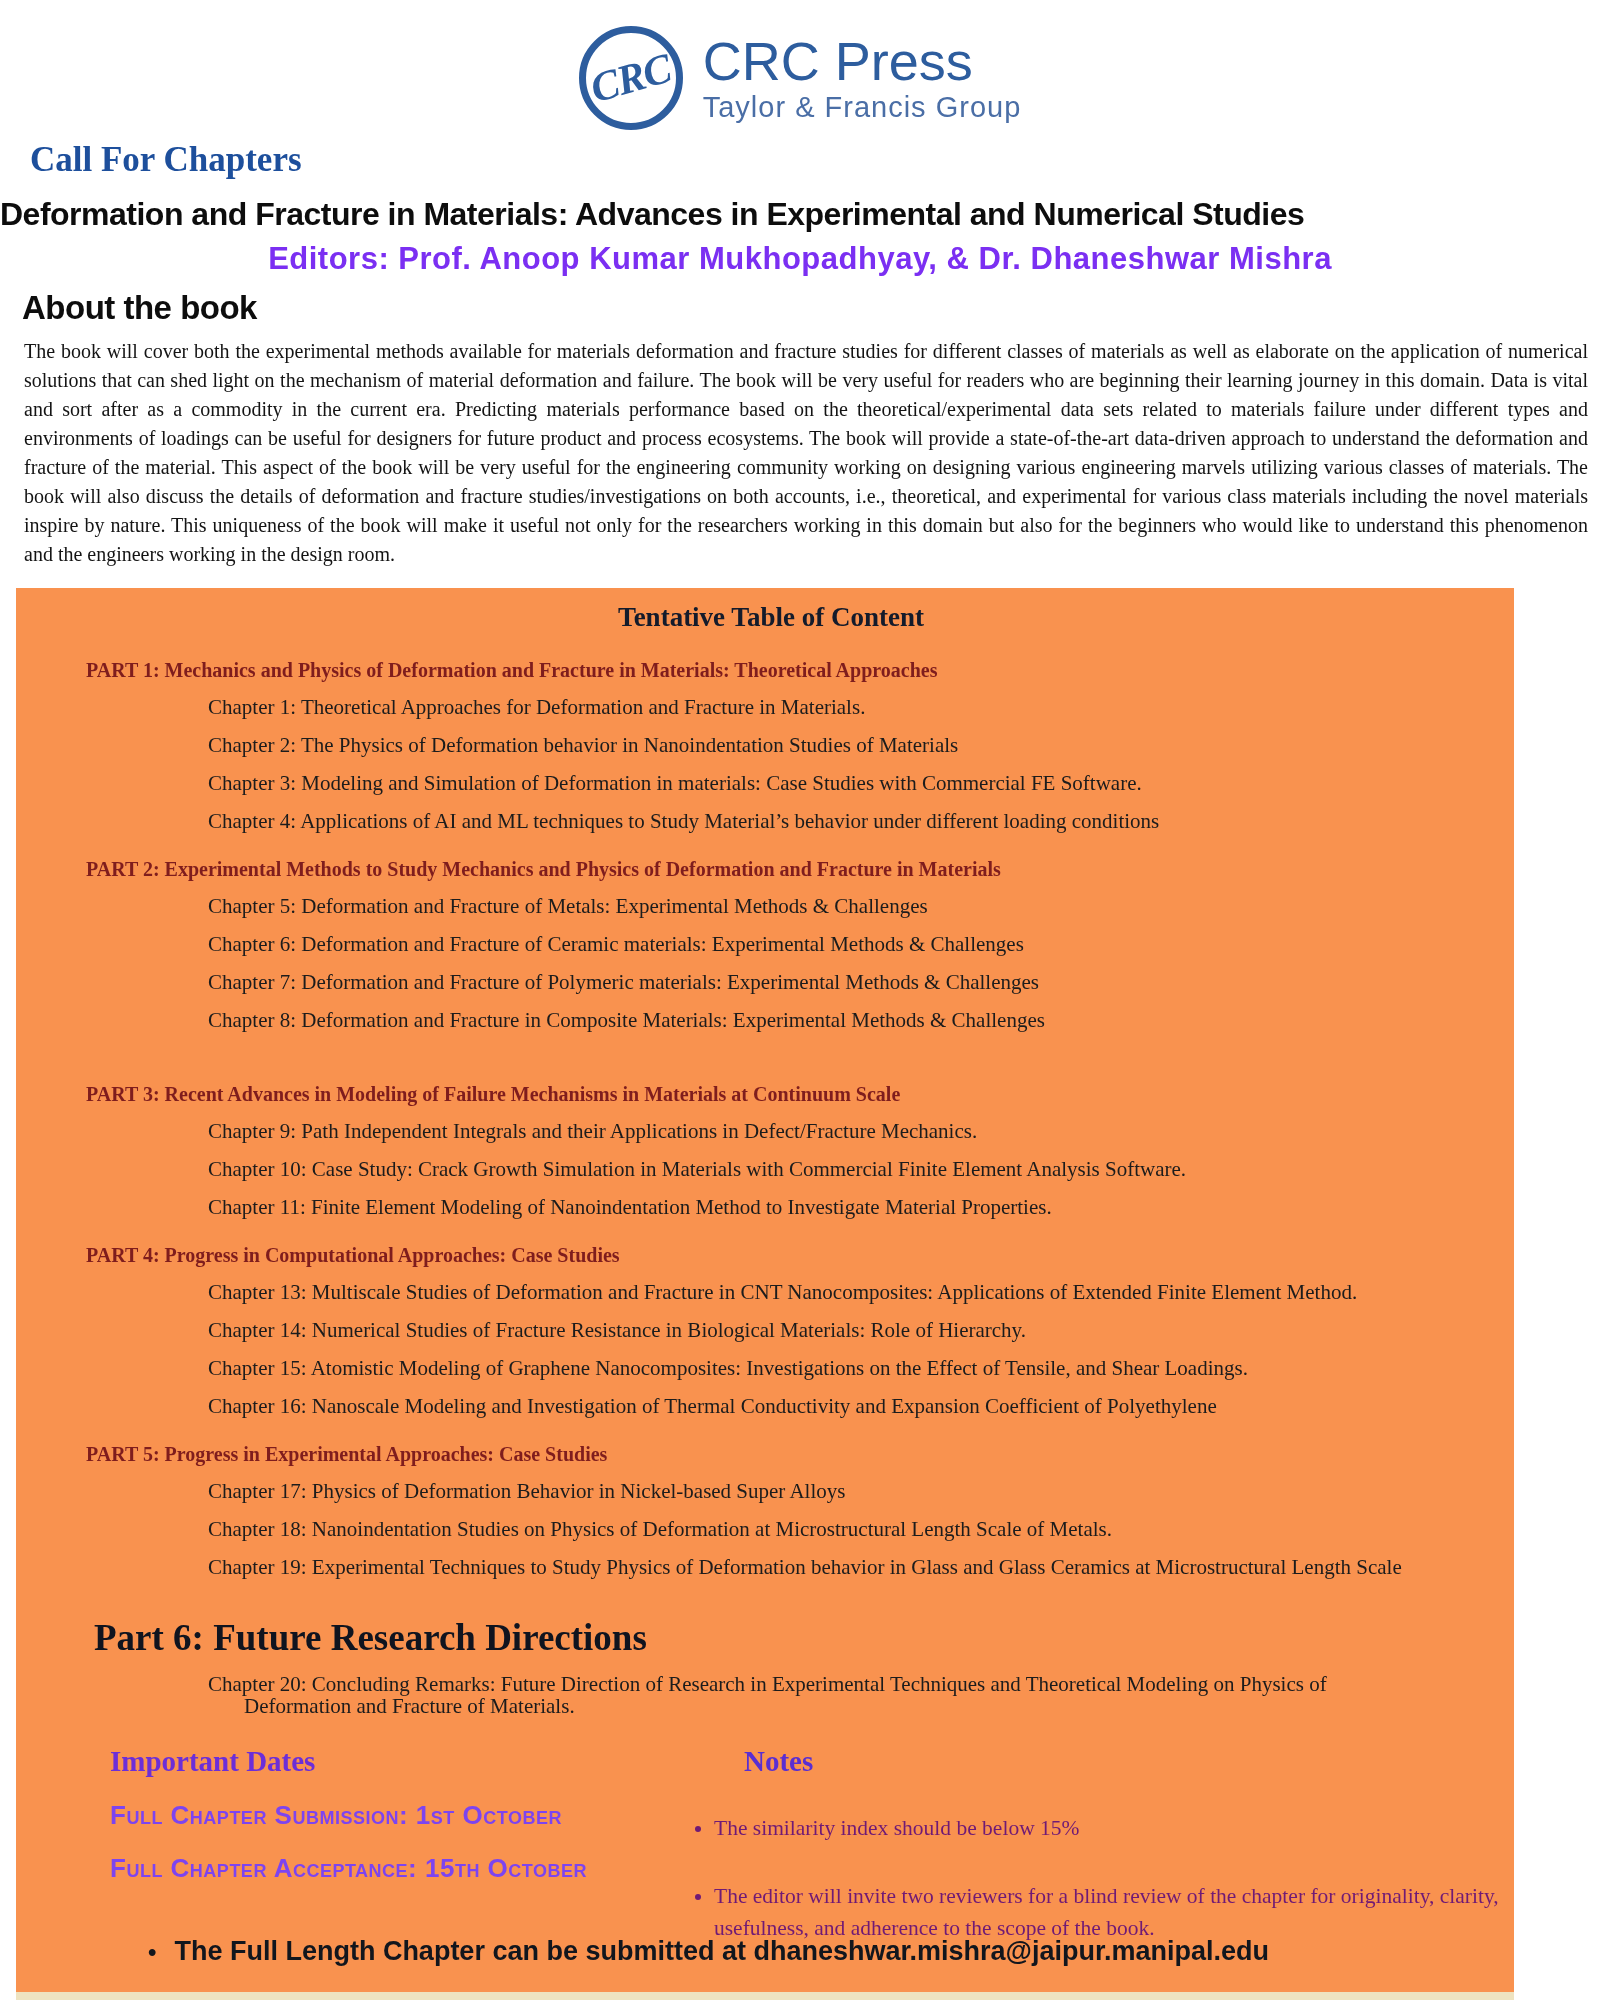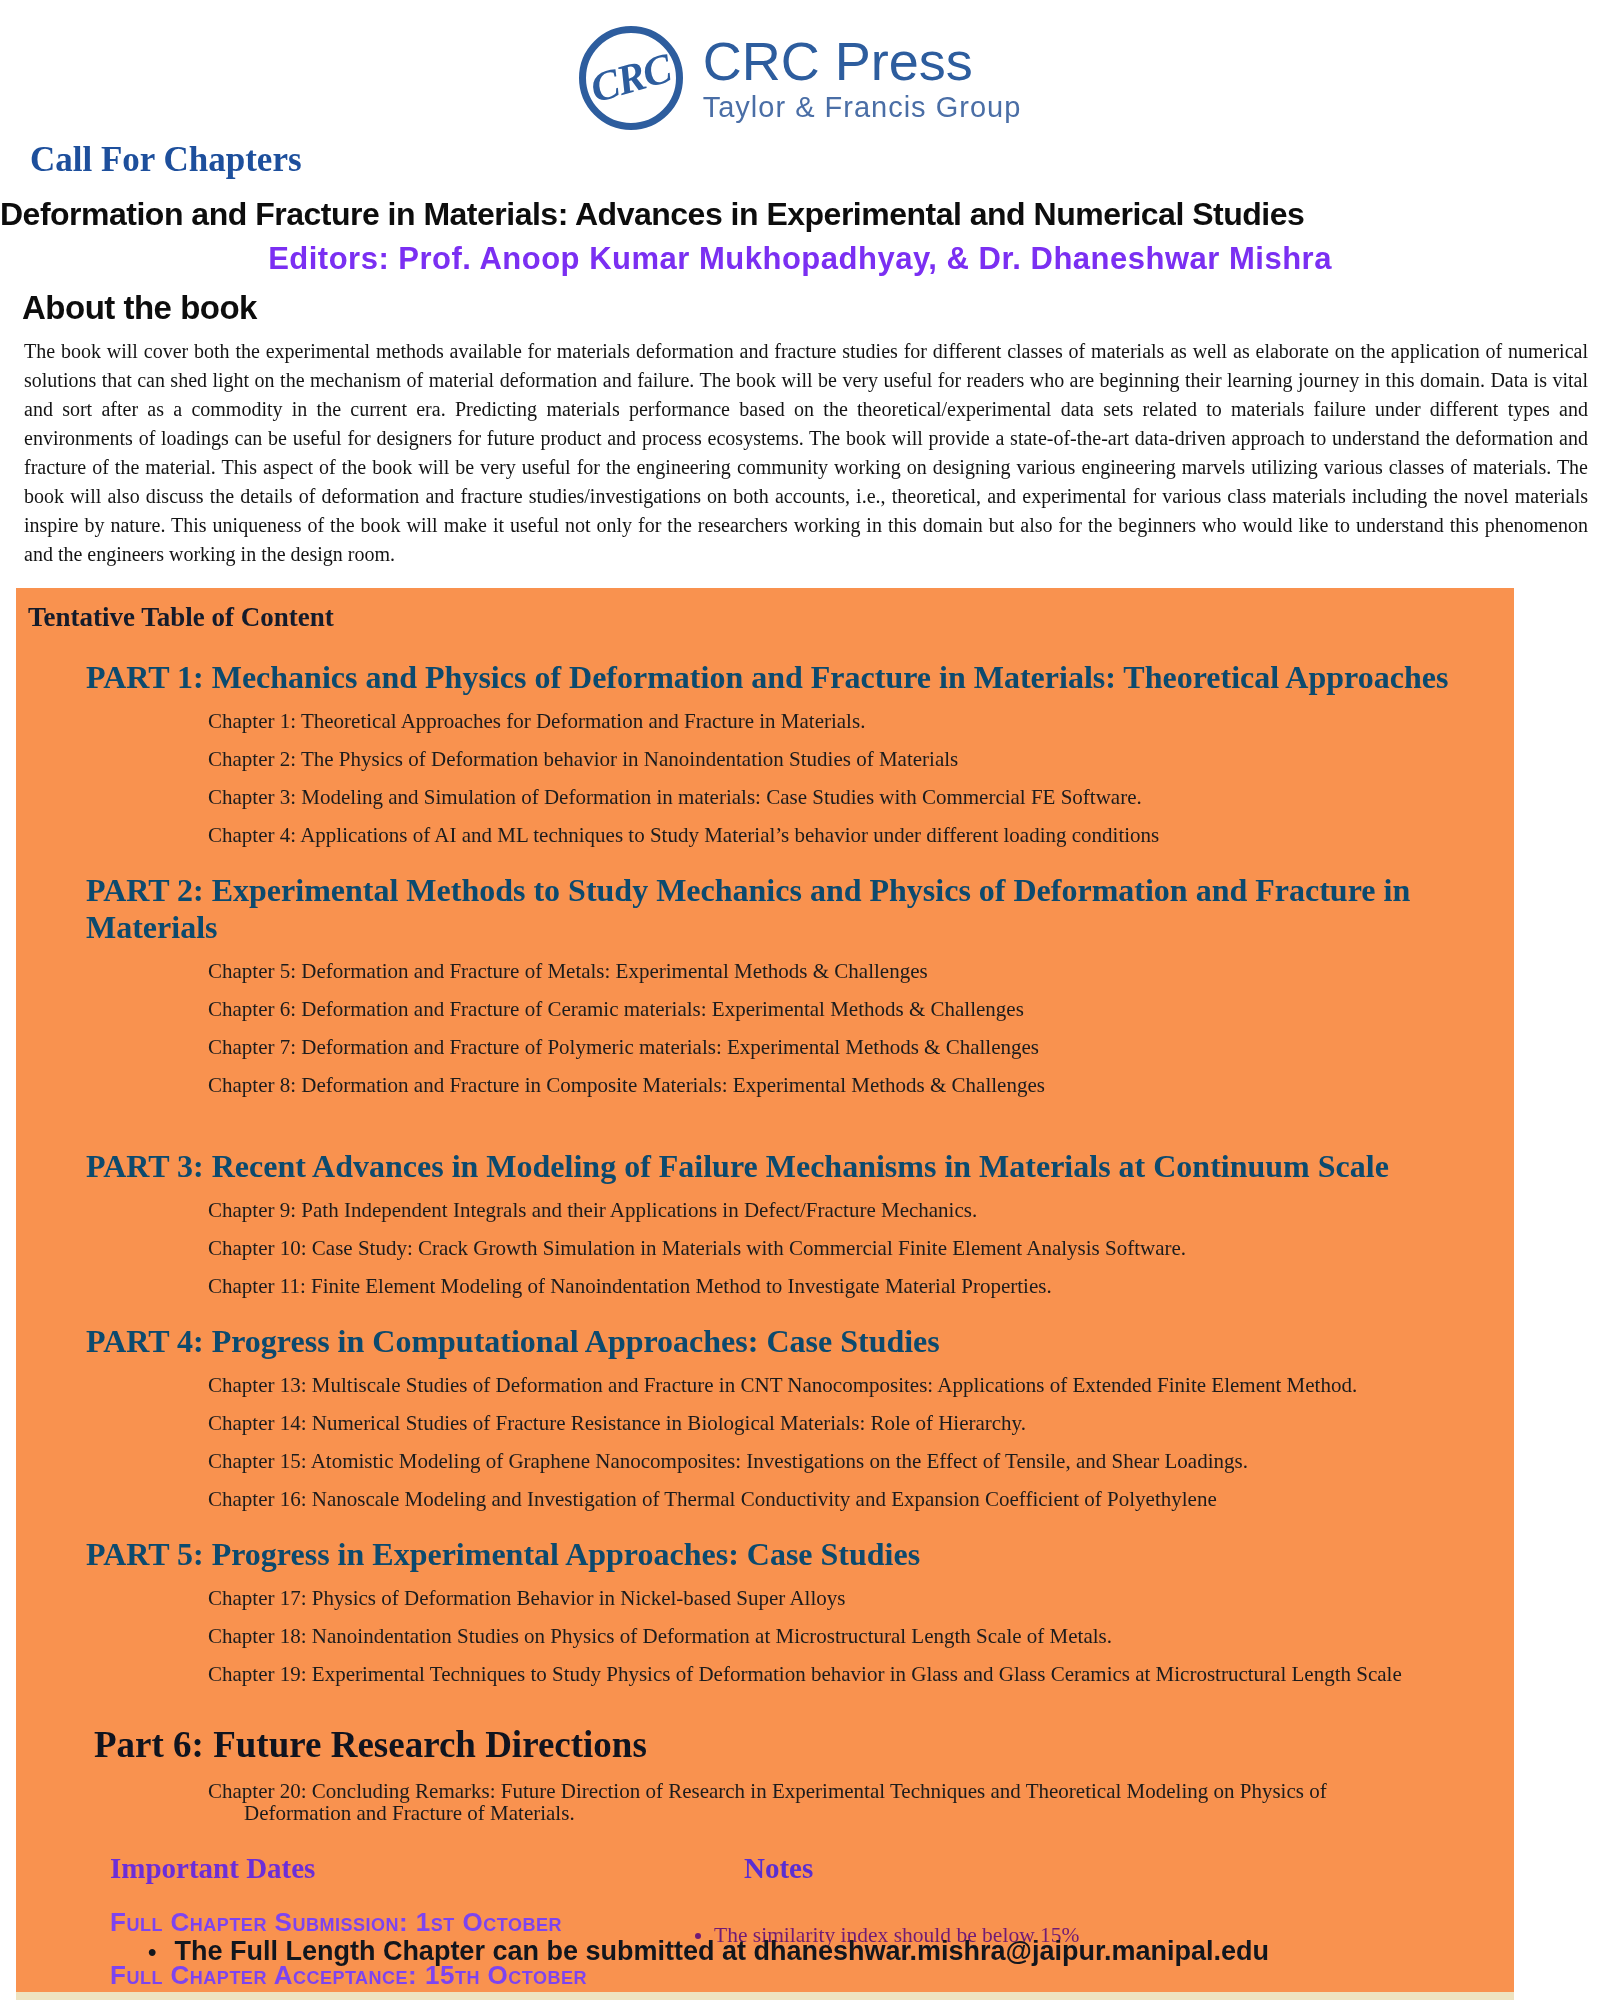--- a/index.html
+++ b/index.html
@@ -33,22 +33,22 @@
     font-weight:bold; font-size:31px; color:#7b2ff2; letter-spacing:0.5px;
   }
   .about-heading { margin:12px 0 0 22px; font-family:"Liberation Sans", sans-serif; font-weight:800; font-size:33px; color:#0d0d0d; letter-spacing:-0.5px; }
   .about-body {
     margin:10px 12px 0 24px; width:1564px; text-align:justify;
     font-size:20px; line-height:29px; color:#141414;
   }
   
   .toc-box { position:absolute; top:588px; left:16px; width:1498px; height:1404px; background:#f9924f; }
   .bottom-strip { position:absolute; top:1992px; left:16px; width:1498px; height:8px; background:#eee3c0; }
-  .toc-heading { padding-top:14px; font-size:27px; font-weight:bold; color:#141b2b;padding-left:12px; }
-  .part-label { margin:26px 0 0 70px; font-size:32px; font-weight:bold; color:#0c4a6e; }
+  .toc-heading { padding-top:14px; text-align:center; font-size:27px; font-weight:bold; color:#141b2b;padding-left:12px; }
+  .part-label { margin:26px 0 0 70px; font-size:20px; font-weight:bold; color:#7f1d1d; }
   .part-label.gap-lg { margin-top:52px; }
   .part-label.part-six { margin-top:38px; margin-left:78px; font-size:37px; color:#10141f; }
   .chapter { margin:16px 0 0 192px; font-size:21px; line-height:22px; color:#1c1c1c; }
   .chapter.first { margin-top:14px; }
   .chapter.wrap { width:1190px; padding-left:36px; text-indent:-36px; }
   
   .bottom-cols { display:flex; margin-top:28px; }
   .dates-col { margin-left:94px; width:560px; }
   .dates-heading { font-size:29px; font-weight:bold; color:#6c2ed8; }
   .date-line {

